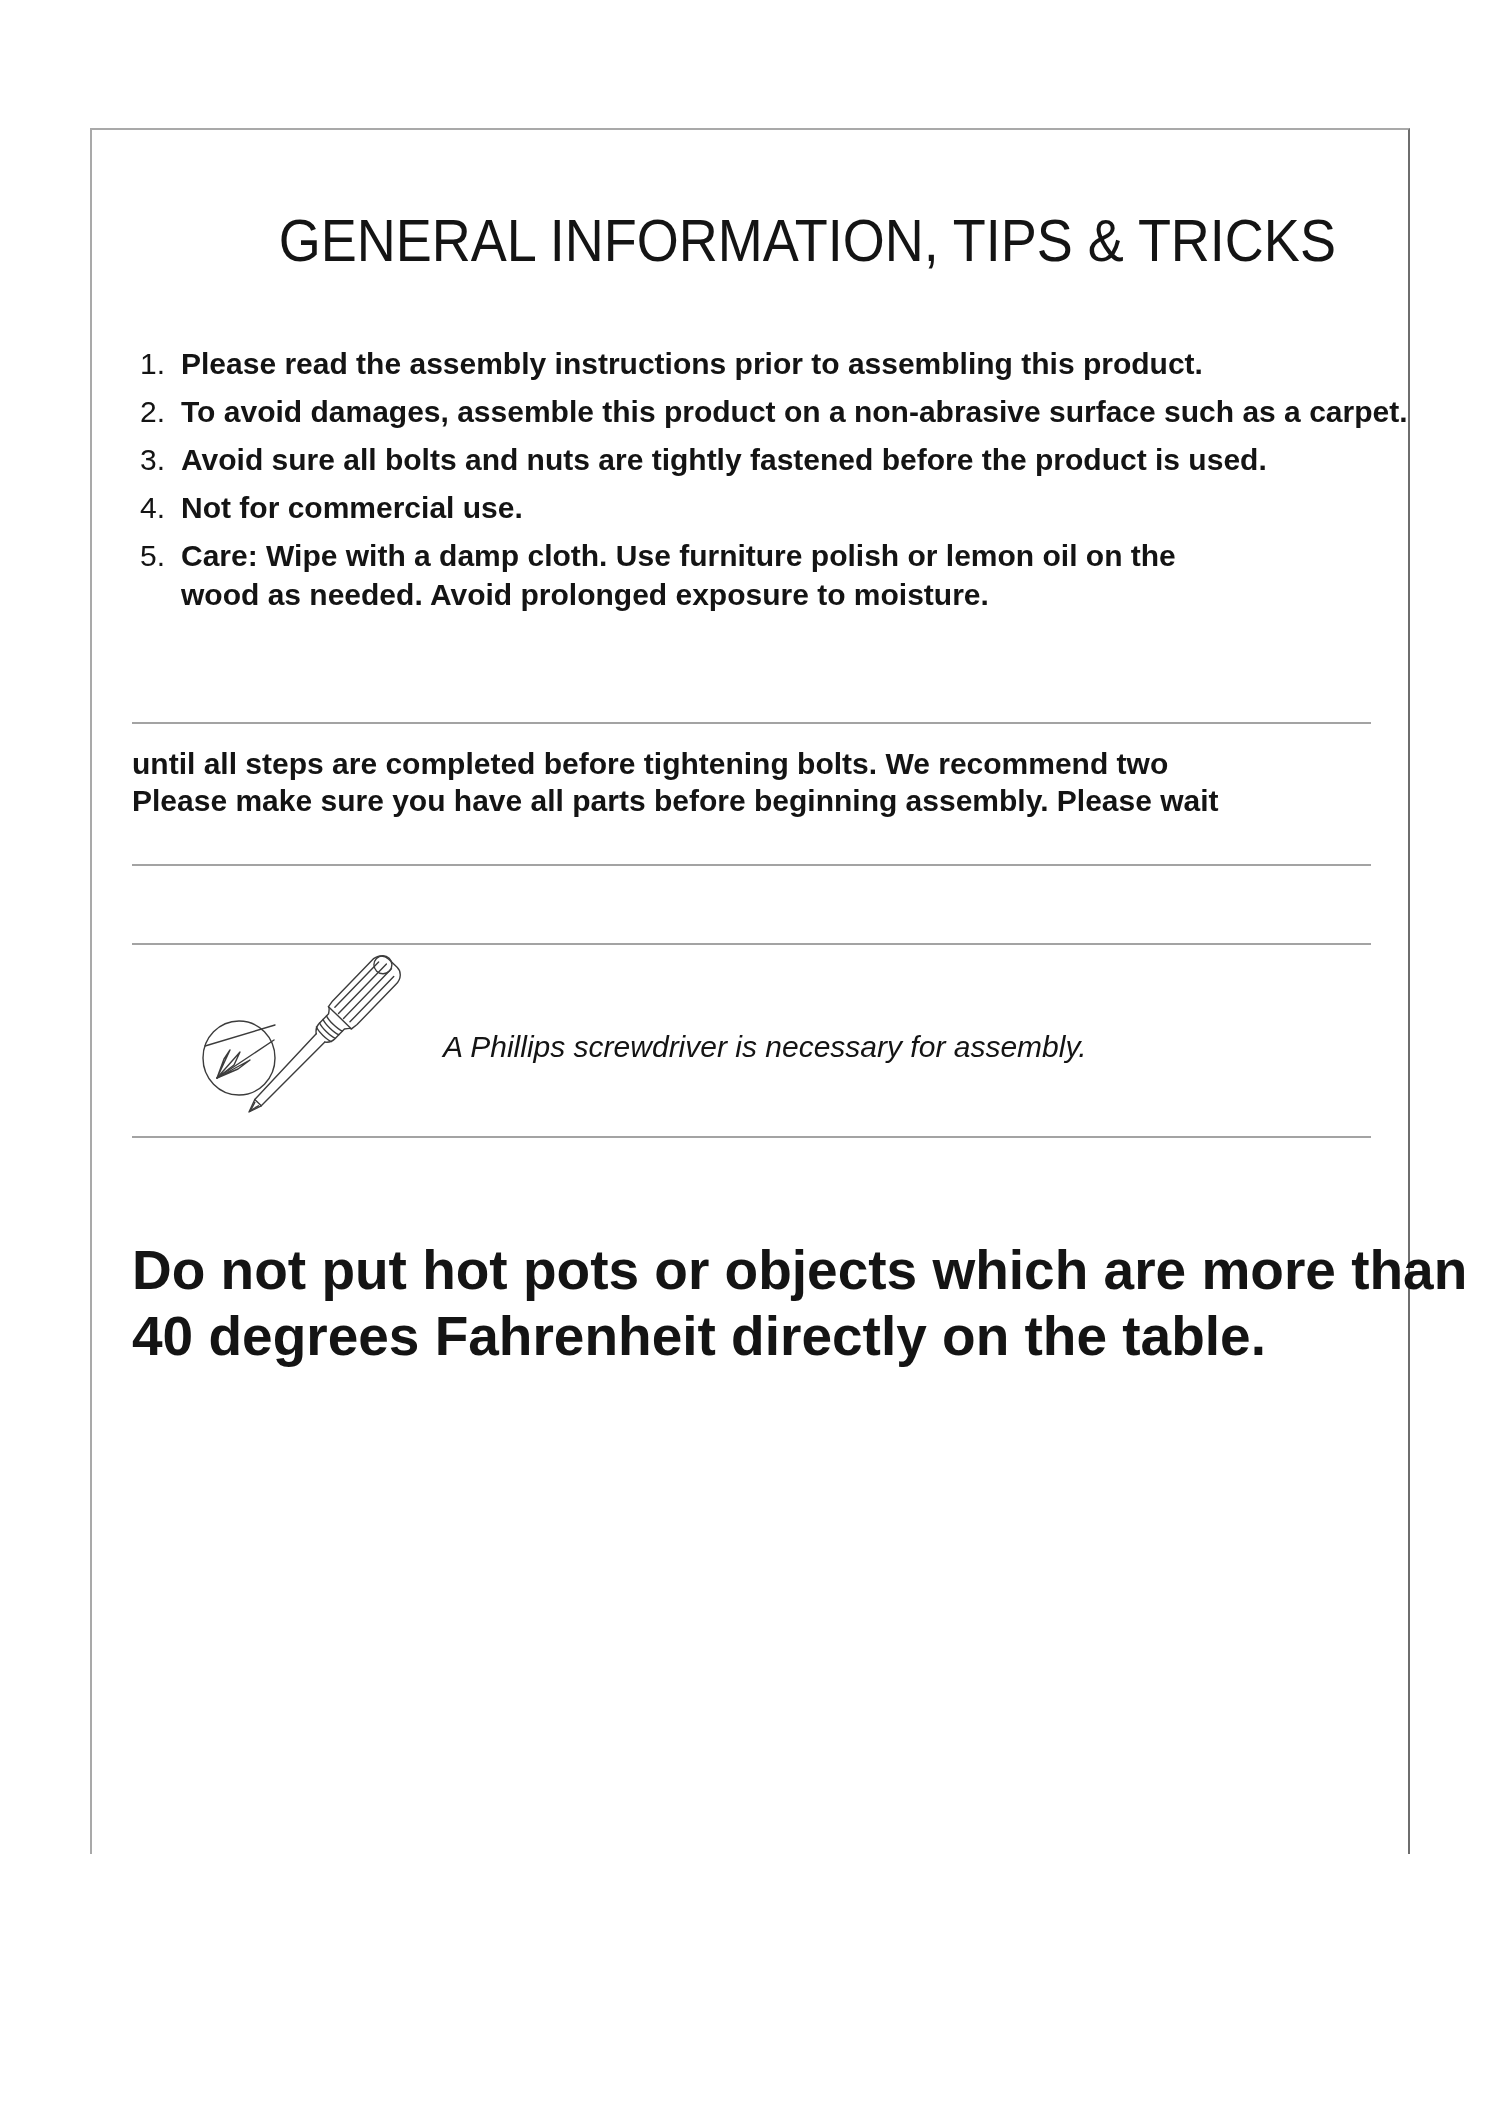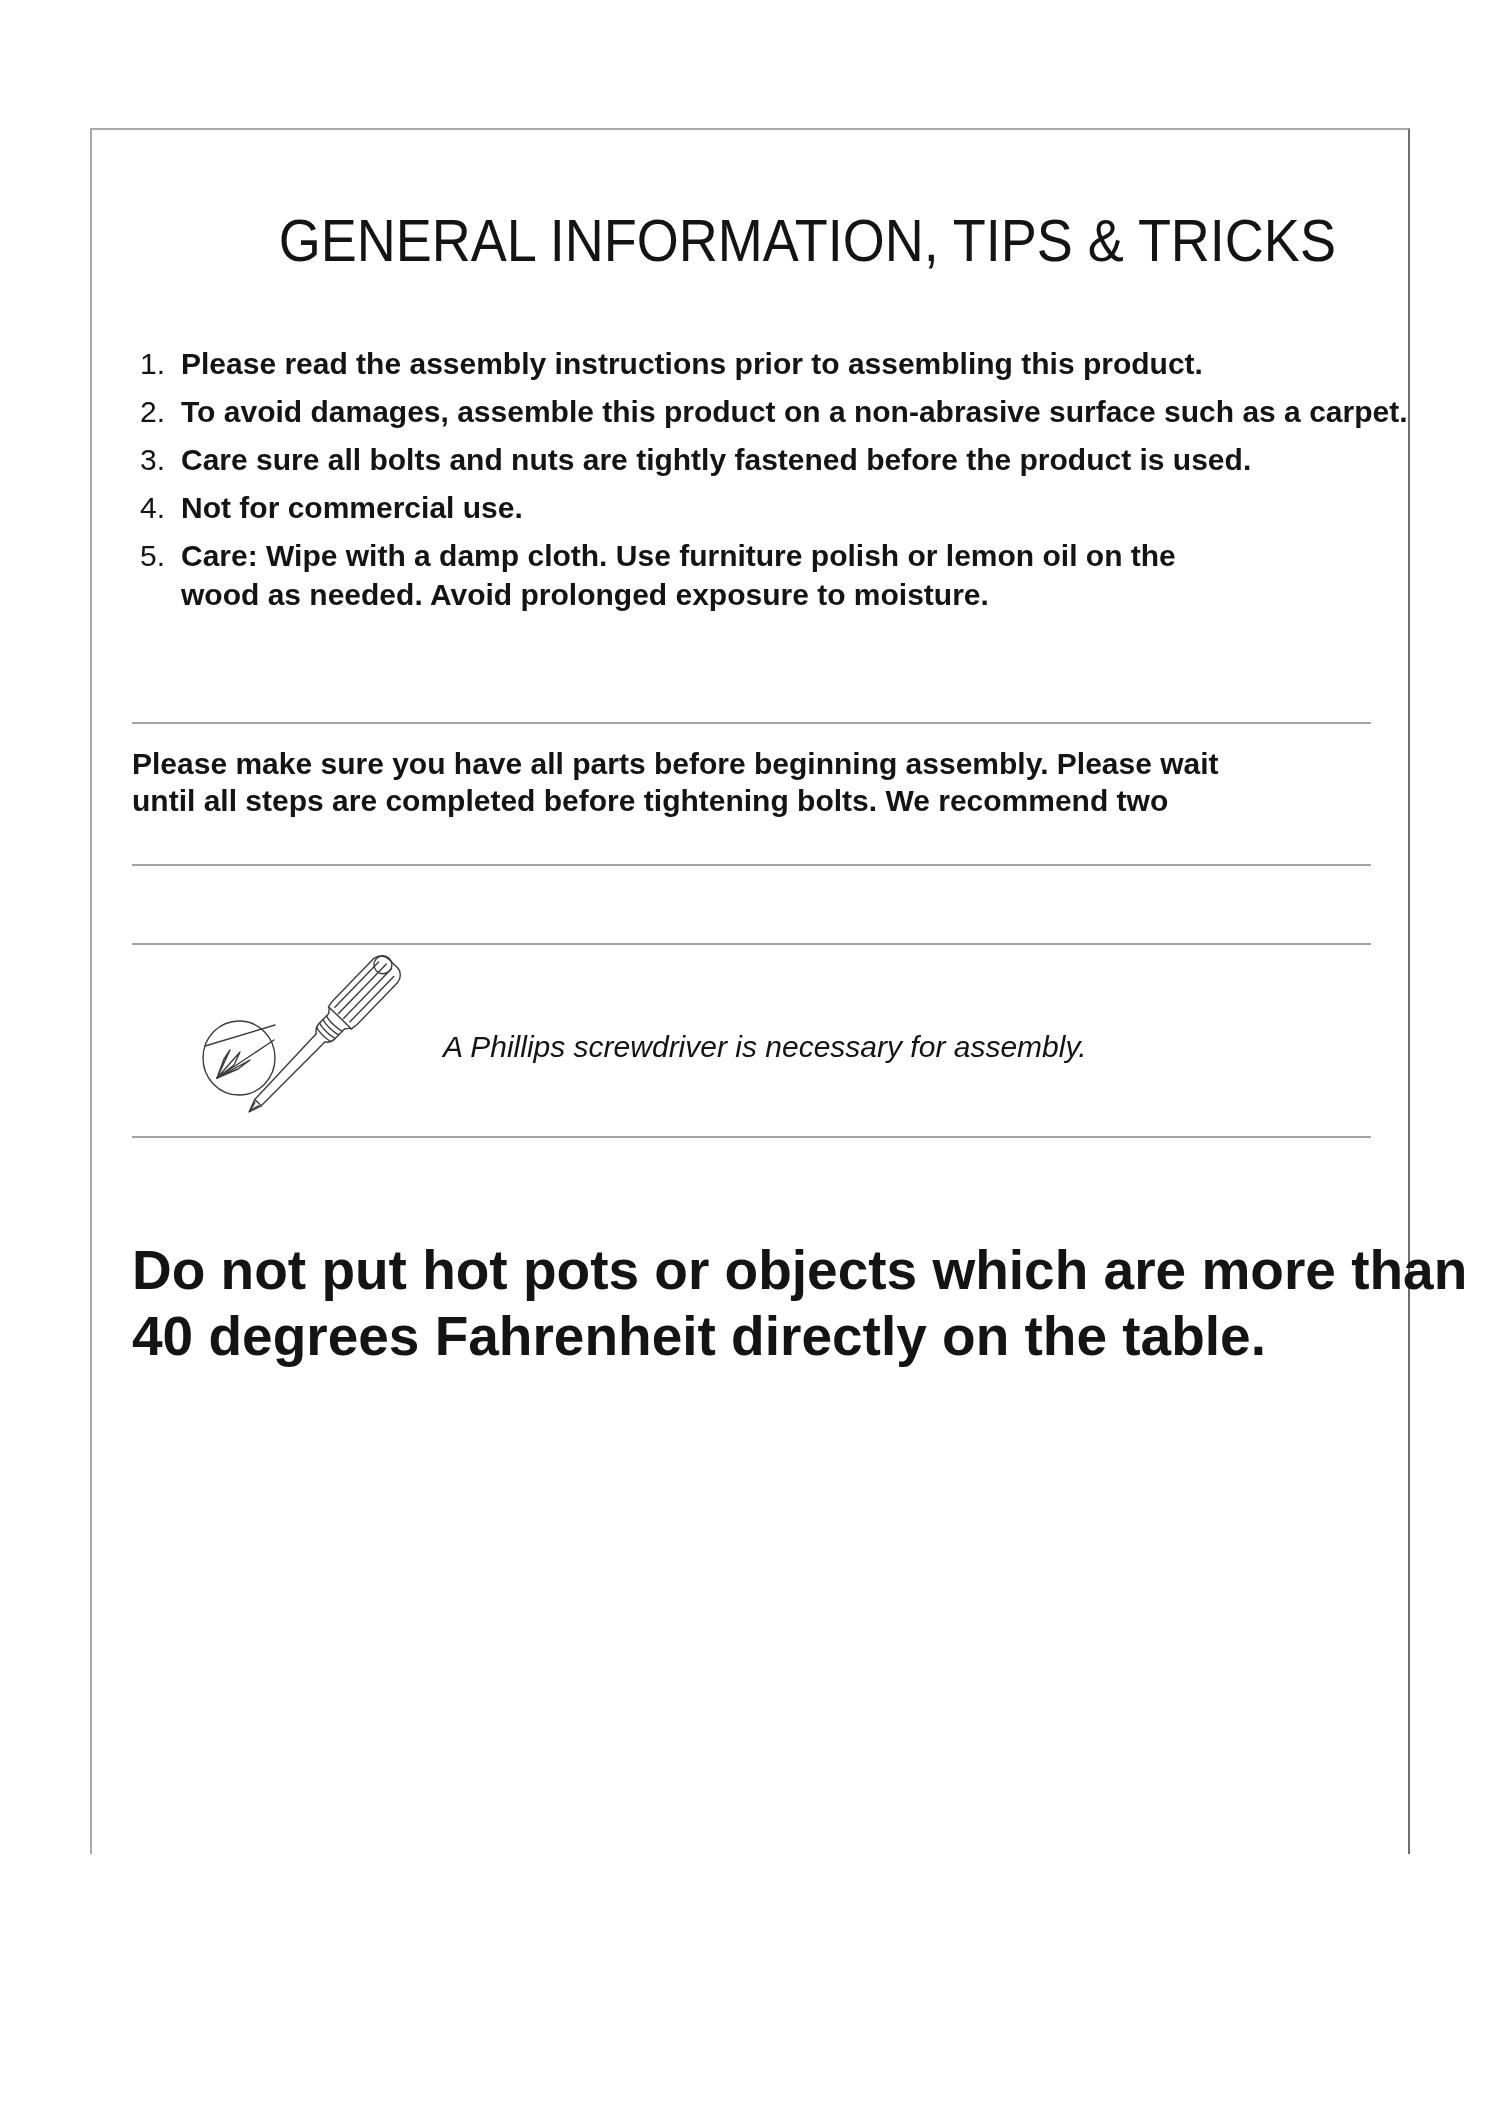--- a/index.html
+++ b/index.html
@@ -139,43 +139,43 @@
       </div>
       <div class="list-item">
         <span class="num">2.</span>
         <span class="item-lines">
           <div class="t-line">To avoid damages, assemble this product on a non-abrasive surface such as a carpet.</div>
         </span>
       </div>
       <div class="list-item">
         <span class="num">3.</span>
         <span class="item-lines">
-          <div class="t-line">Care sure all bolts and nuts are tightly fastened before the product is used.</div>
+          <div class="t-line">Avoid sure all bolts and nuts are tightly fastened before the product is used.</div>
         </span>
       </div>
       <div class="list-item">
         <span class="num">4.</span>
         <span class="item-lines">
           <div class="t-line">Not for commercial use.</div>
         </span>
       </div>
       <div class="list-item">
         <span class="num">5.</span>
         <span class="item-lines">
           <div class="t-line">Care: Wipe with a damp cloth. Use furniture polish or lemon oil on the</div>
           <div class="t-line">wood as needed. Avoid prolonged exposure to moisture.</div>
         </span>
       </div>
     </div>
 
     <div class="rule rule-a"></div>
 
     <div class="note-para">
+      <div class="t-line">until all steps are completed before tightening bolts. We recommend two</div>
       <div class="t-line">Please make sure you have all parts before beginning assembly. Please wait</div>
-      <div class="t-line">until all steps are completed before tightening bolts. We recommend two</div>
     </div>
 
     <div class="rule rule-b"></div>
     <div class="rule rule-c"></div>
 
     <div class="tool-figure">
       <svg width="230" height="185" viewBox="0 0 230 185" fill="none" stroke="#3c3c3c" stroke-width="1.4" stroke-linecap="round" stroke-linejoin="round">
 
         <ellipse cx="67" cy="111" rx="36" ry="37"></ellipse>
 

